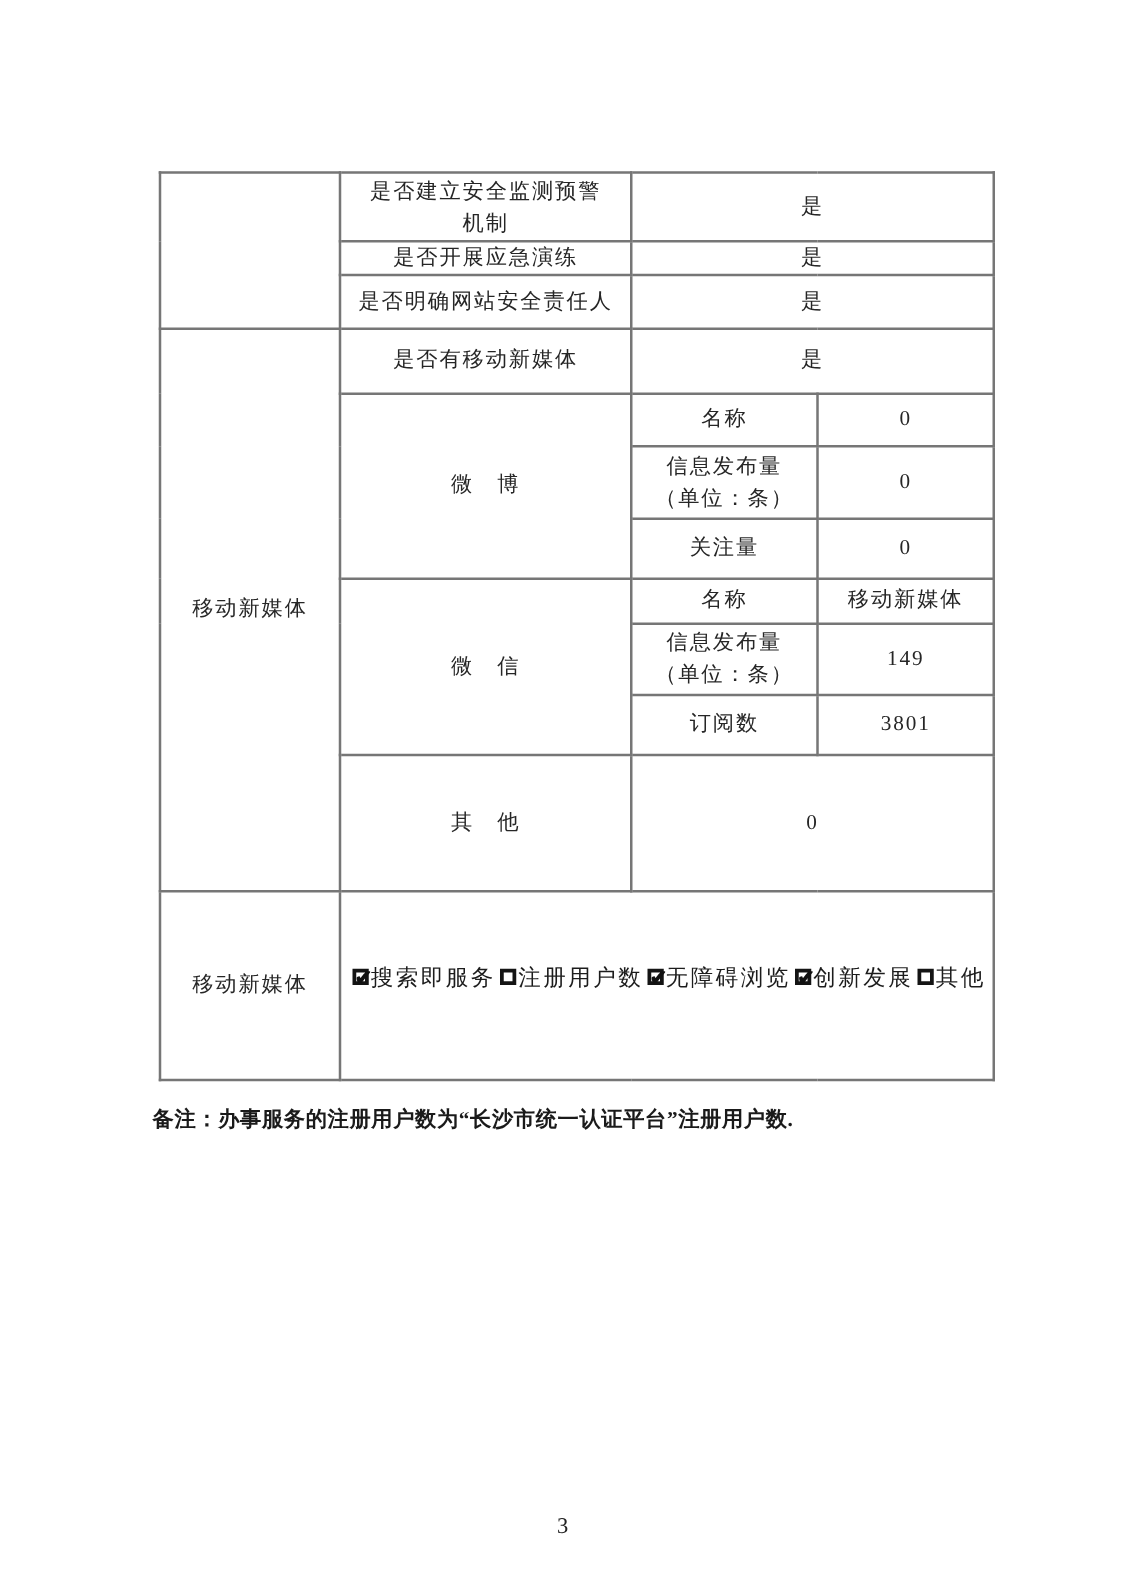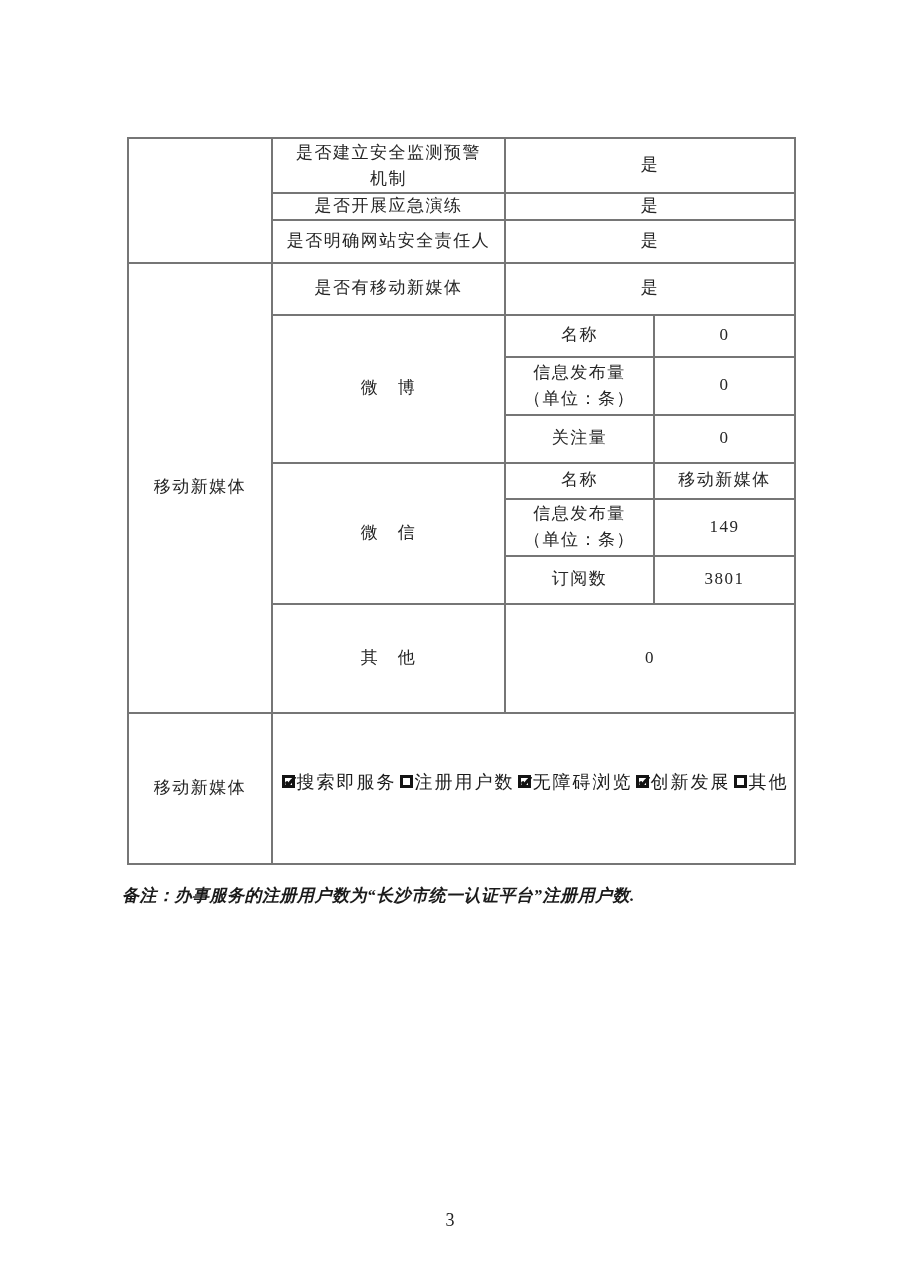--- a/index.html
+++ b/index.html
@@ -41,21 +41,21 @@
   }
   .cb.checked::after {
     content:"✔";
     position:absolute; left:-1px; top:-7px;
     font-size:17px; font-weight:bold; color:#111111;
     letter-spacing:0;
   }
 
   .note {
     position:absolute; left:122px; top:856px; width:680px;
-    font-size:17px; font-weight:bold; color:#1a1a1a; letter-spacing:0.5px;font-style:italic;
+    font-size:17px; font-weight:bold; color:#1a1a1a; letter-spacing:0.5px;
   }
   .page-number {
     position:absolute; left:0; top:1182px; width:900px;
     text-align:center; font-size:18px; color:#222222;
   }
 </style>
 </head>
 <body>
 
 <div class="page">

